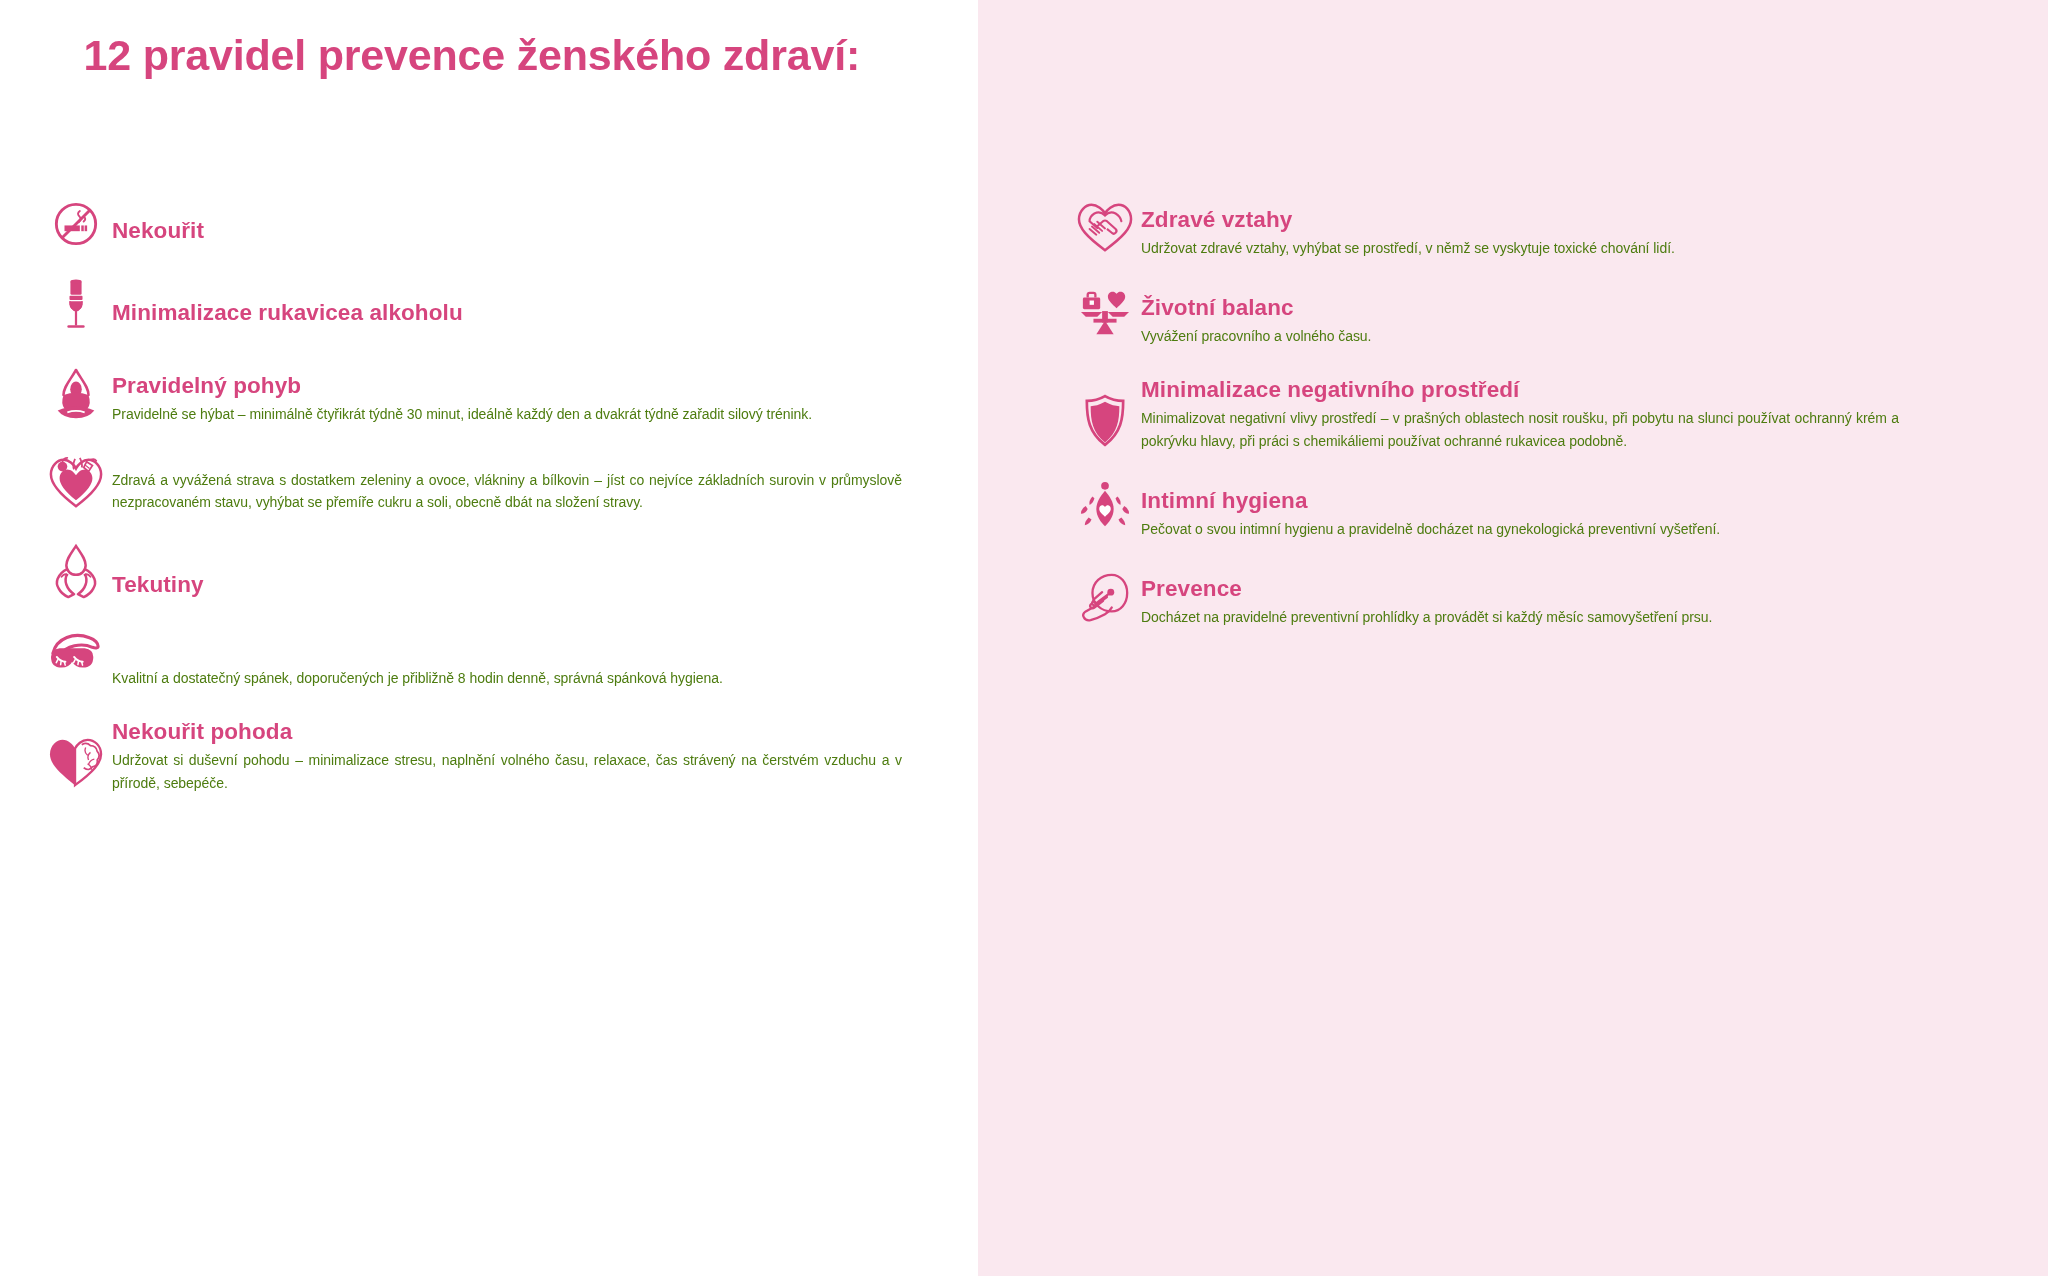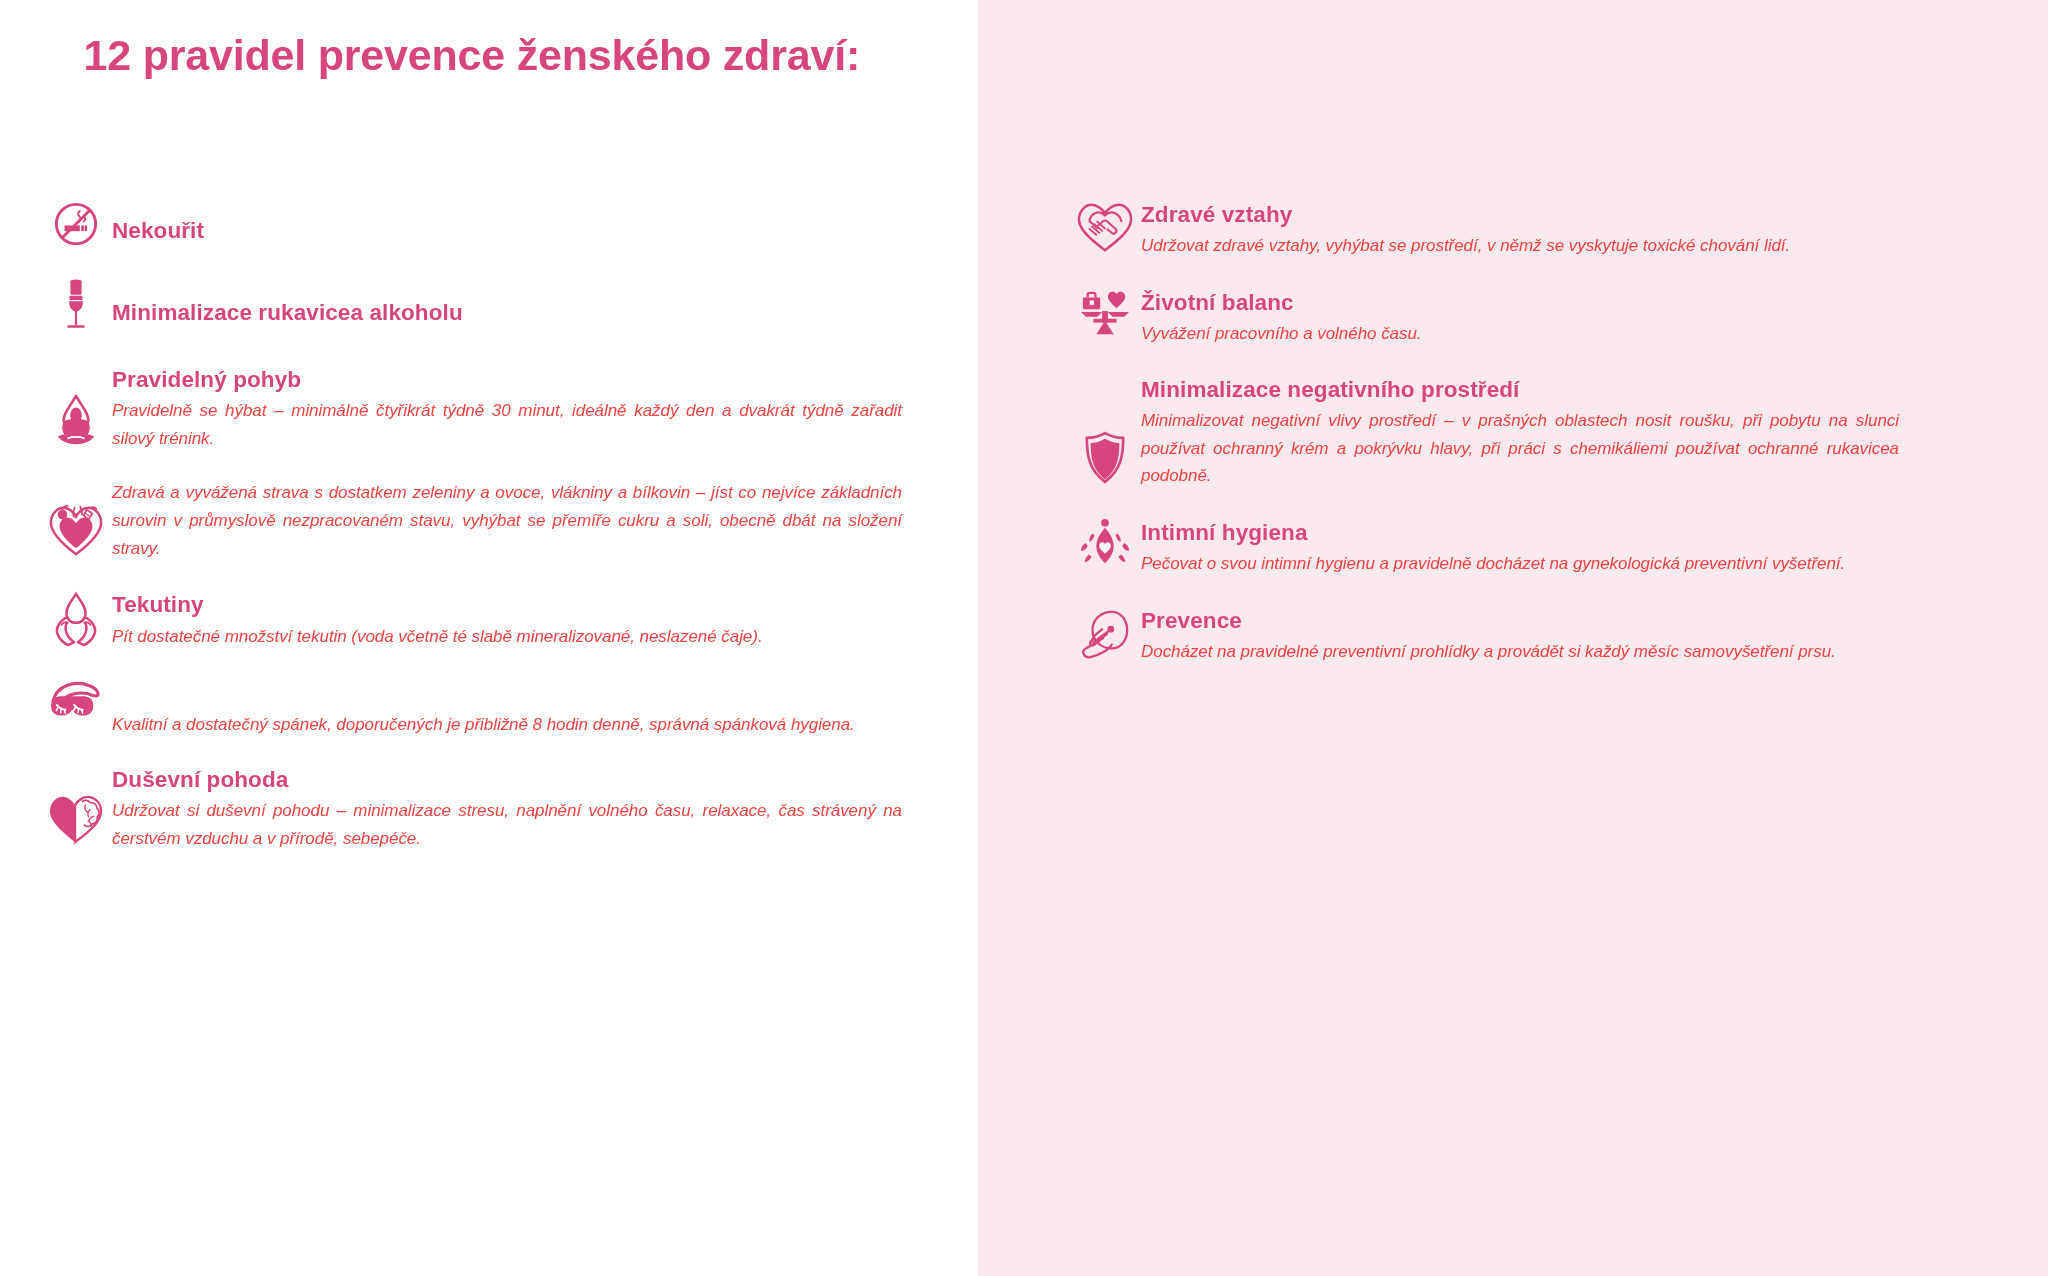--- a/index.html
+++ b/index.html
@@ -88,27 +88,26 @@
     color: #d6457e;
     font-size: 22.5px;
     font-weight: 700;
     line-height: 1.35;
     margin-bottom: 2px;
     letter-spacing: 0.1px;
   }
   .item-title.alone { margin-bottom: 0; font-size: 22.5px; }
 
   .item-desc {
-    color: #ef4444;
-    font-size: 17px;
+    color: #4d7c0f;
+    font-size: 14px;
     line-height: 1.62;
     text-align: justify;
     text-justify: inter-word;
     letter-spacing: -0.05px;
-    font-style: italic;
   }
   .item-desc.lastline-left { text-align-last: left; }
 
   
   .col-left  .item-body { width: 790px; }
   .col-right .item-body { width: 790px; }
 
   .col-left  .item-desc { max-width: 790px; }
   .col-right .item-desc { max-width: 790px; }
 </style>
@@ -199,21 +198,20 @@
           <svg width="56" height="58" viewBox="0 0 58 60">
             <path d="M29 4 C23 13 19 18 19 24 a10 10 0 0 0 20 0 C39 18 35 13 29 4 Z" fill="none" stroke="#d6457e" stroke-width="2.6"></path>
             <path d="M20 28 q-7 3 -10 10 q-2 5 1 10 q3 6 10 9 l6 -3 q-6 -4 -8 -10 q-2 -6 1 -11" fill="none" stroke="#d6457e" stroke-width="2.6" stroke-linejoin="round"></path>
             <path d="M38 28 q7 3 10 10 q2 5 -1 10 q-3 6 -10 9 l-6 -3 q6 -4 8 -10 q2 -6 -1 -11" fill="none" stroke="#d6457e" stroke-width="2.6" stroke-linejoin="round"></path>
             <path d="M14 36 q3 -4 6 -2" fill="none" stroke="#d6457e" stroke-width="2" stroke-linecap="round"></path>
             <path d="M44 36 q-3 -4 -6 -2" fill="none" stroke="#d6457e" stroke-width="2" stroke-linecap="round"></path>
           </svg>
         </div>
         <div class="item-body">
           <div class="item-title">Tekutiny</div>
-          <div class="item-desc lastline-left">Pít dostatečné množství tekutin (voda včetně té slabě mineralizované, neslazené čaje).</div>
         </div>
       </div>
 
       <div class="item">
         <div class="icon-box">
           <svg width="58" height="50" viewBox="0 0 60 52">
             <path d="M6 24 C10 8 28 2 44 8 C50 10 53 14 53 17 C53 19 50 19 47 18 C36 13 20 16 12 27" fill="none" stroke="#d6457e" stroke-width="3.2" stroke-linecap="round"></path>
             <path d="M4 28 q0 -8 9 -9 h26 q9 1 9 9 q0 11 -11 11 q-8 0 -11 -6 q-3 6 -11 6 q-11 0 -11 -11 z" fill="#d6457e"></path>
             <path d="M10 28 q4 5 9 5" fill="none" stroke="#fff" stroke-width="2" stroke-linecap="round"></path>
             <path d="M11 31 l-1.5 3 M14.5 33 l-0.5 3 M18 33.5 l0.8 3" stroke="#fff" stroke-width="1.6" stroke-linecap="round"></path>
@@ -229,21 +227,21 @@
       <div class="item">
         <div class="icon-box">
           <svg width="58" height="54" viewBox="0 0 60 56">
             <path d="M29 52 C11 38 3 29 3 20 C3 11 10 5 16 5 C22 5 27 10 29 14 Z" fill="#d6457e"></path>
             <path d="M29 14 C31 10 36 5 42 5 C49 5 56 11 56 20 C56 29 48 38 29 52 Z" fill="none" stroke="#d6457e" stroke-width="2.4"></path>
             <path d="M36 10 q5 -3 9 1 q6 0 7 6 q4 4 0 9 q1 6 -5 7 q-3 5 -9 1" fill="none" stroke="#d6457e" stroke-width="1.8"></path>
             <path d="M40 13 q-2 5 2 8 M45 18 q-4 3 -2 8 M49 25 q-5 1 -6 6 M42 30 q4 2 4 6" fill="none" stroke="#d6457e" stroke-width="1.4"></path>
           </svg>
         </div>
         <div class="item-body">
-          <div class="item-title">Duševní pohoda</div>
+          <div class="item-title">Nekouřit pohoda</div>
           <div class="item-desc lastline-left">Udržovat si duševní pohodu – minimalizace stresu, naplnění volného času, relaxace, čas strávený na čerstvém vzduchu a v přírodě, sebepéče.</div>
         </div>
       </div>
 
     </div>
   </div>
 
   <div class="col col-right">
     <div class="items-right">
 

